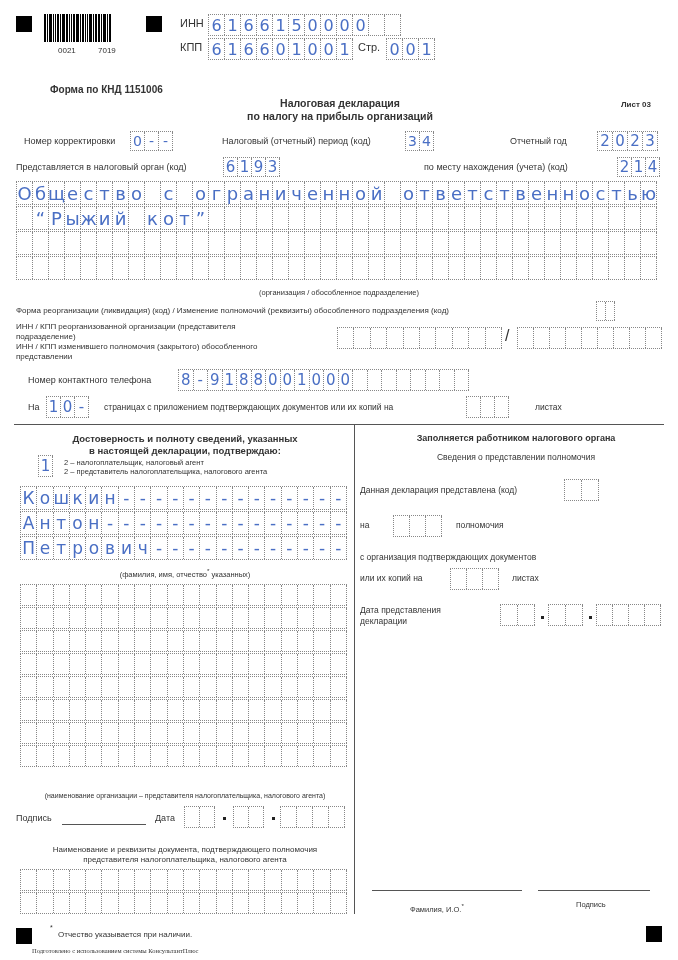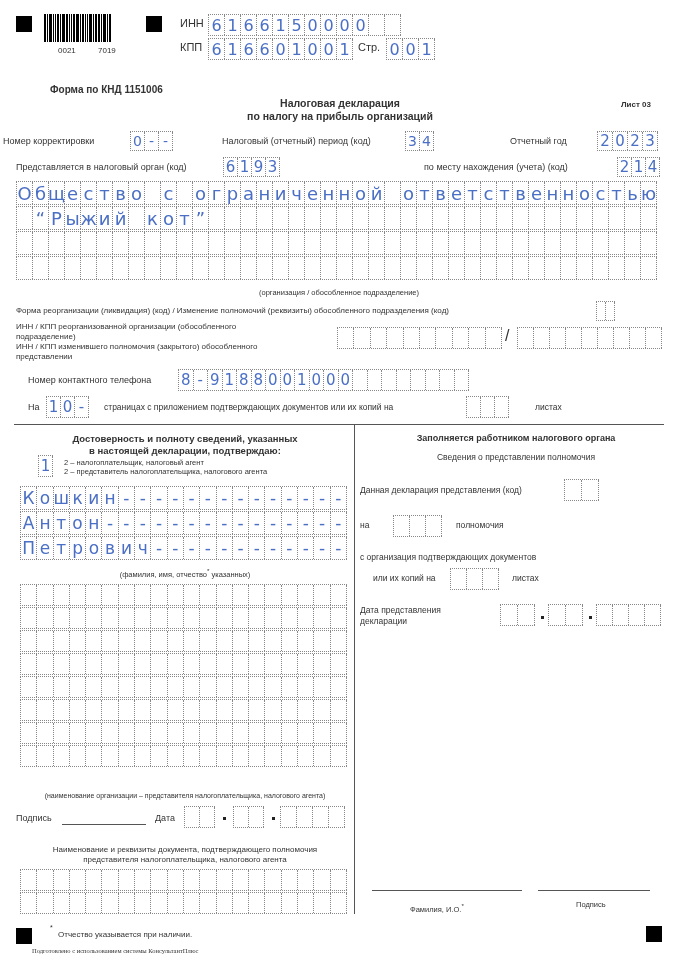--- a/index.html
+++ b/index.html
@@ -85,21 +85,21 @@
     <div class="cell" style="width: 16px; height: 20px; font-size: 16px;">0</div>
     <div class="cell" style="width: 16px; height: 20px; font-size: 16px;">0</div>
     <div class="cell" style="width: 16px; height: 20px; font-size: 16px;">1</div>
   </div>
 
 <div class="lbl bold" style="left:50px;top:84px;font-size:10px;">Форма по КНД 1151006</div>
 <div class="lbl bold center" style="left:220px;top:97px;width:240px;font-size:10.5px;">Налоговая декларация</div>
 <div class="lbl bold center" style="left:220px;top:110px;width:240px;font-size:10.5px;">по налогу на прибыль организаций</div>
 <div class="lbl bold" style="left:621px;top:100px;font-size:8px;">Лист 03</div>
 
-<div class="lbl" style="left:3px;top:136px;">Номер корректировки</div>
+<div class="lbl" style="left:24px;top:136px;">Номер корректировки</div>
 <div class="cells" style="left:130px;top:131px;">
     <div class="cell" style="width: 14px; height: 18px; font-size: 14px;">0</div>
     <div class="cell" style="width: 14px; height: 18px; font-size: 14px;">-</div>
     <div class="cell" style="width: 14px; height: 18px; font-size: 14px;">-</div>
   </div>
 <div class="lbl" style="left:222px;top:136px;">Налоговый (отчетный) период (код)</div>
 <div class="cells" style="left:405px;top:131px;">
     <div class="cell" style="width: 14px; height: 18px; font-size: 14px;">3</div>
     <div class="cell" style="width: 14px; height: 18px; font-size: 14px;">4</div>
   </div>
@@ -295,21 +295,21 @@
       <div class="cell" style="width: 16px; height: 22px; font-size: 18px;"></div>
     </div>
   </div>
 <div class="lbl center" style="left:0;top:288px;width:678px;font-size:7.5px;">(организация / обособленное подразделение)</div>
 
 <div class="lbl" style="left:16px;top:306px;font-size:8px;">Форма реорганизации (ликвидация) (код) / Изменение полномочий (реквизиты) обособленного подразделения (код)</div>
 <div class="cells" style="left:596px;top:301px;">
     <div class="cell" style="width: 9px; height: 18px; font-size: 10px;"></div>
     <div class="cell" style="width: 9px; height: 18px; font-size: 10px;"></div>
   </div>
-<div class="lbl" style="left:16px;top:322px;font-size:8px;">ИНН / КПП реорганизованной организации (обособленного</div>
+<div class="lbl" style="left:16px;top:322px;font-size:8px;">ИНН / КПП реорганизованной организации (представителя</div>
 <div class="lbl" style="left:16px;top:332px;font-size:8px;">подразделение)</div>
 <div class="lbl" style="left:16px;top:342px;font-size:8px;">ИНН / КПП изменившего полномочия (закрытого) обособленного</div>
 <div class="lbl" style="left:16px;top:352px;font-size:8px;">представлении</div>
 <div class="cells" style="left:337px;top:327px;">
     <div class="cell" style="width: 16.4px; height: 20px; font-size: 10px;"></div>
     <div class="cell" style="width: 16.4px; height: 20px; font-size: 10px;"></div>
     <div class="cell" style="width: 16.4px; height: 20px; font-size: 10px;"></div>
     <div class="cell" style="width: 16.4px; height: 20px; font-size: 10px;"></div>
     <div class="cell" style="width: 16.4px; height: 20px; font-size: 10px;"></div>
     <div class="cell" style="width: 16.4px; height: 20px; font-size: 10px;"></div>
@@ -701,34 +701,34 @@
       <div class="cell" style="width: 16.3px; height: 20px; font-size: 12px;"></div>
     </div>
   </div>
 
 <div class="lbl" style="left:50px;top:924px;font-size:7px;">*</div>
 <div class="lbl" style="left:58px;top:930px;font-size:8px;">Отчество указывается при наличии.</div>
 <div class="lbl" style="left:32px;top:947px;font-size:6.5px;font-family:'Liberation Serif',serif;">Подготовлено с использованием системы КонсультантПлюс</div>
 
 <div class="lbl bold center" style="left:356px;top:433px;width:320px;font-size:9px;">Заполняется работником налогового органа</div>
 <div class="lbl center" style="left:356px;top:452px;width:320px;font-size:8.5px;">Сведения о представлении полномочия</div>
-<div class="lbl" style="left:360px;top:485px;font-size:8.5px;">Данная декларация представления (код)</div>
+<div class="lbl" style="left:360px;top:485px;font-size:8.5px;">Данная декларация представлена (код)</div>
 <div class="cells" style="left:564px;top:479px;">
     <div class="cell" style="width: 17px; height: 20px; font-size: 12px;"></div>
     <div class="cell" style="width: 17px; height: 20px; font-size: 12px;"></div>
   </div>
 <div class="lbl" style="left:360px;top:520px;font-size:8.5px;">на</div>
 <div class="cells" style="left:393px;top:515px;">
     <div class="cell" style="width: 16px; height: 20px; font-size: 12px;"></div>
     <div class="cell" style="width: 16px; height: 20px; font-size: 12px;"></div>
     <div class="cell" style="width: 16px; height: 20px; font-size: 12px;"></div>
   </div>
 <div class="lbl" style="left:456px;top:520px;font-size:8.5px;">полномочия</div>
 <div class="lbl" style="left:360px;top:552px;font-size:8.5px;">с организация подтверждающих документов</div>
-<div class="lbl" style="left:360px;top:573px;font-size:8.5px;margin-left:13px;">или их копий на</div>
+<div class="lbl" style="left:360px;top:573px;font-size:8.5px;">или их копий на</div>
 <div class="cells" style="left:450px;top:568px;">
     <div class="cell" style="width: 16px; height: 20px; font-size: 12px;"></div>
     <div class="cell" style="width: 16px; height: 20px; font-size: 12px;"></div>
     <div class="cell" style="width: 16px; height: 20px; font-size: 12px;"></div>
   </div>
 <div class="lbl" style="left:512px;top:573px;font-size:8.5px;">листах</div>
 <div class="lbl" style="left:360px;top:605px;font-size:8.5px;">Дата представления</div>
 <div class="lbl" style="left:360px;top:616px;font-size:8.5px;">декларации</div>
 <div class="cells" style="left:500px;top:604px;">
     <div class="cell" style="width: 17px; height: 20px; font-size: 12px;"></div>

